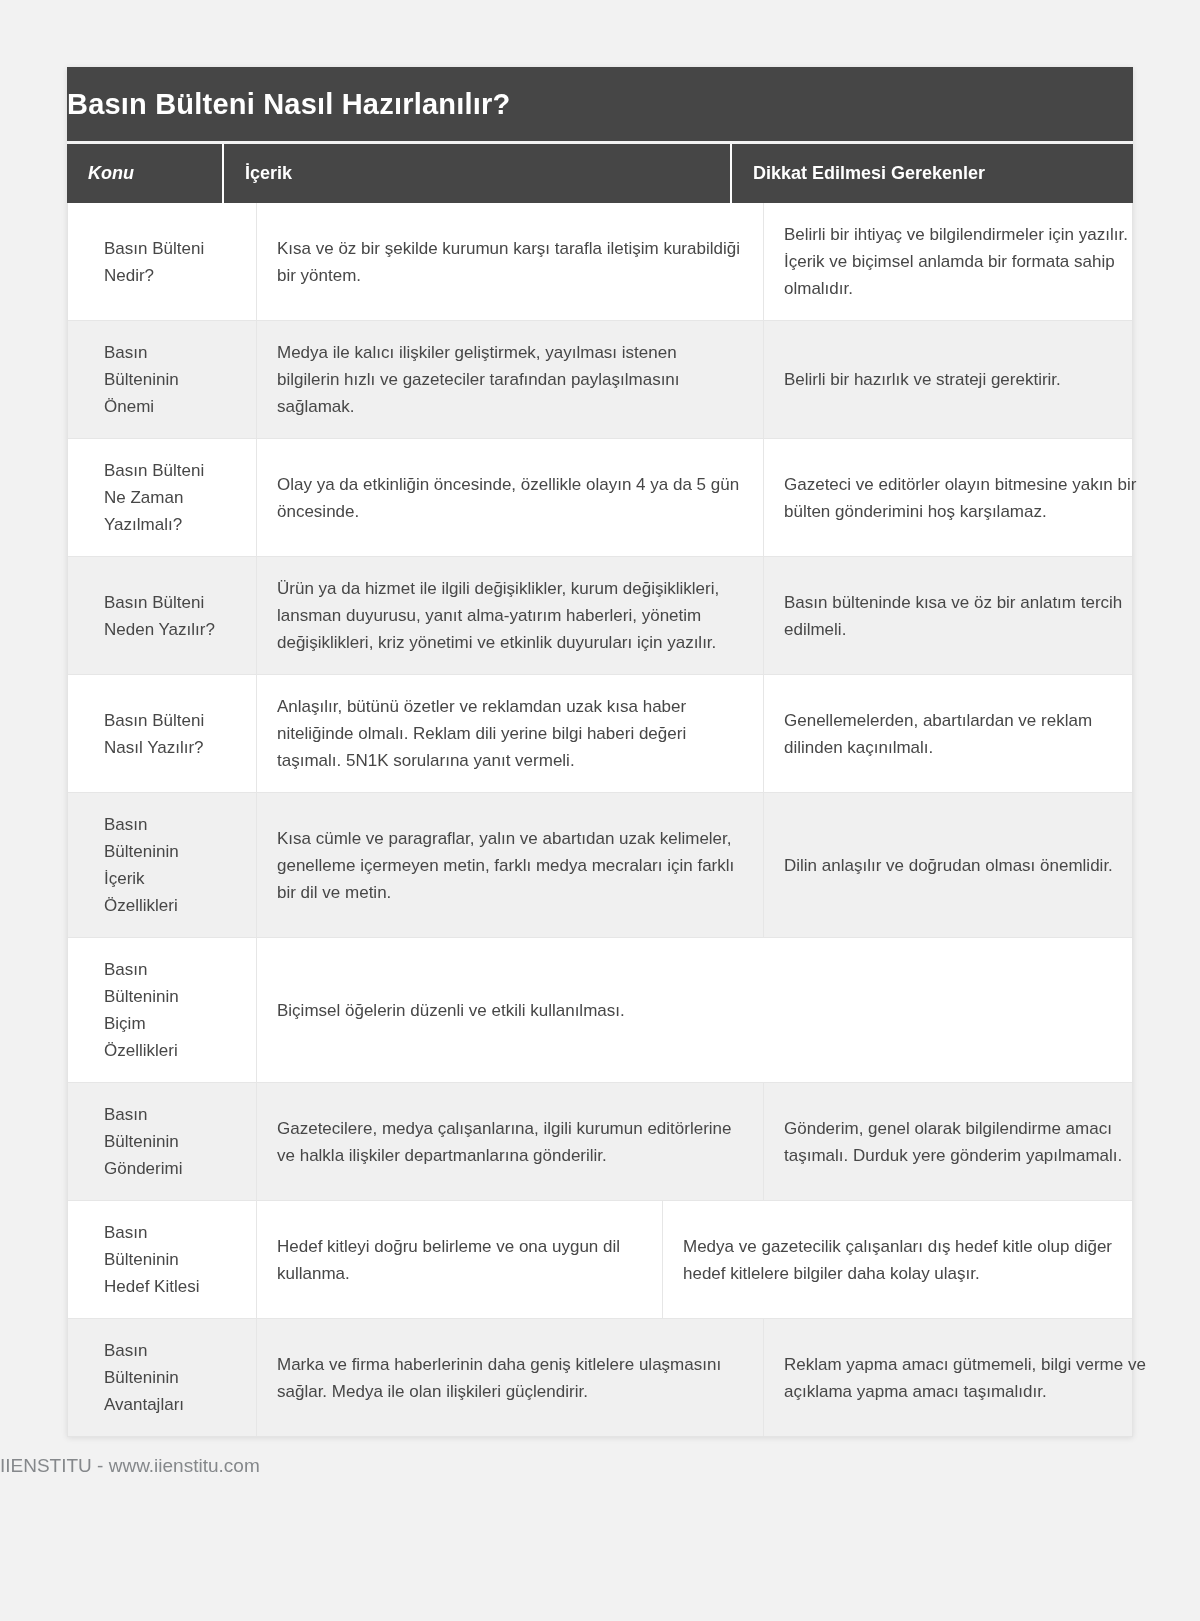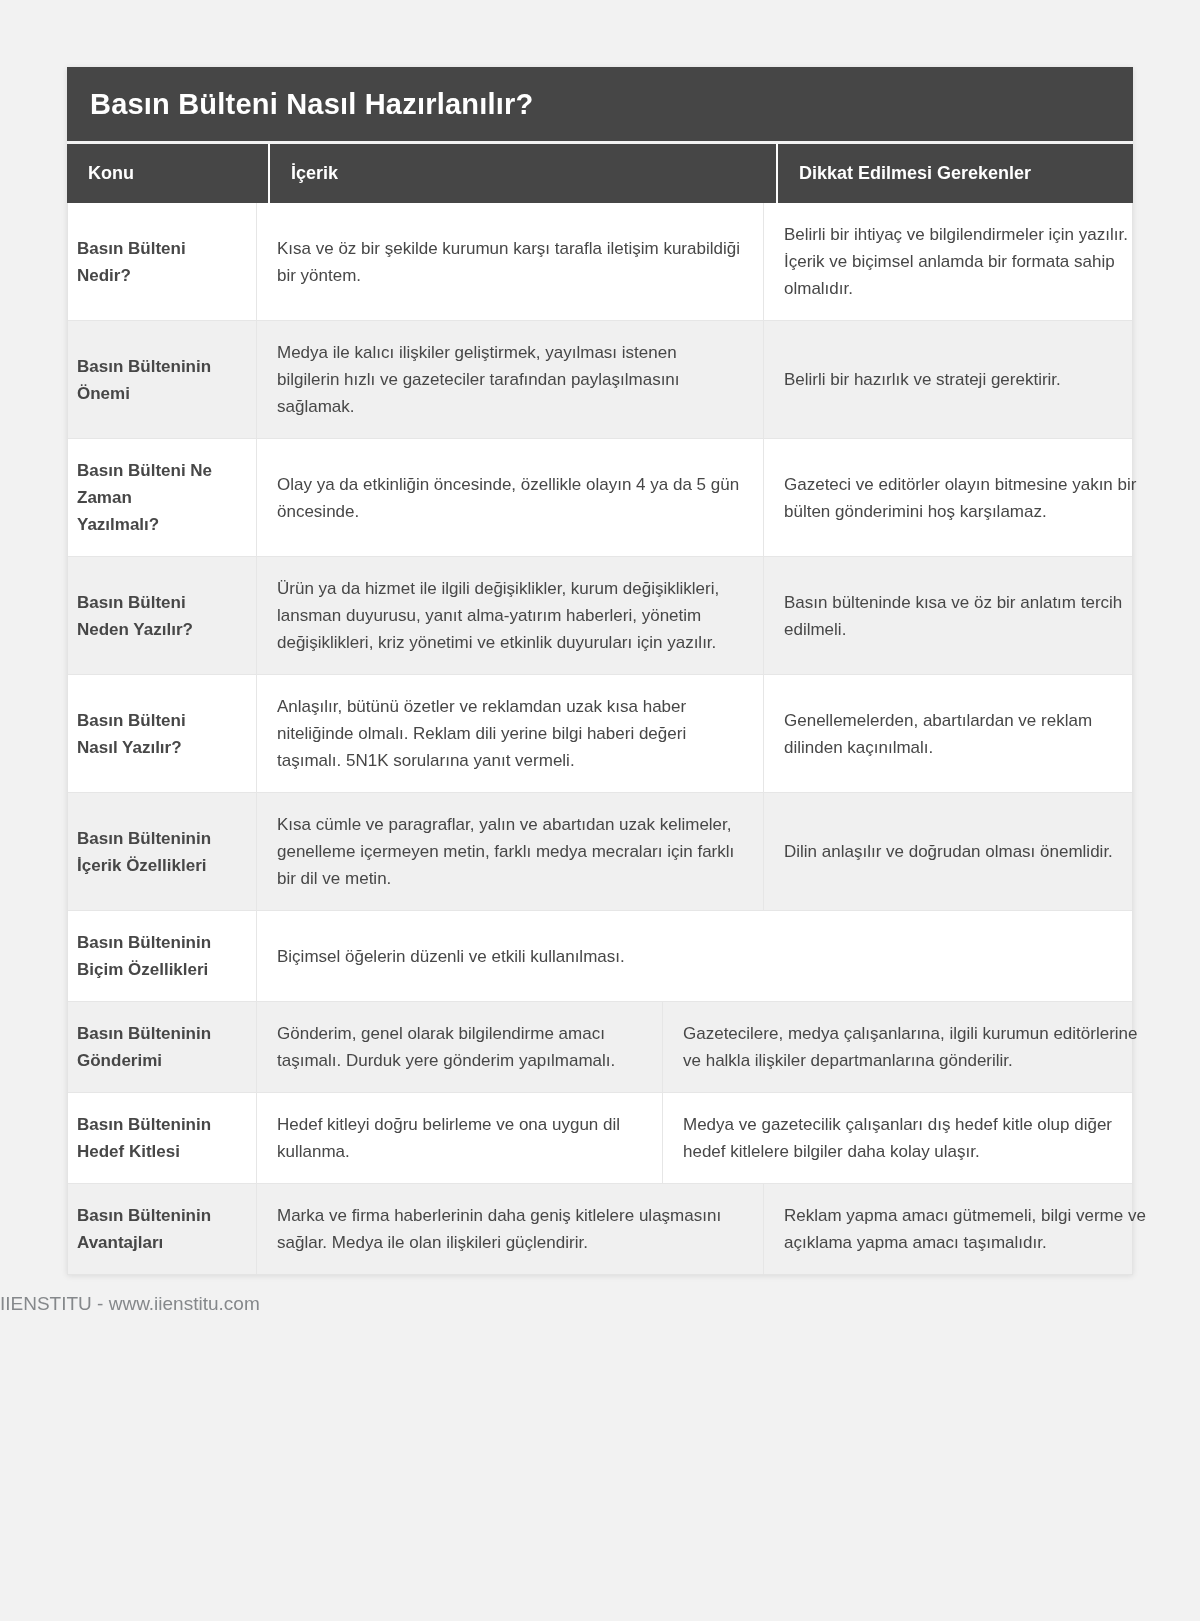--- a/index.html
+++ b/index.html
@@ -14,21 +14,20 @@
   .card {
     width:1066px;
     margin:67px auto 0;
     box-shadow:0 1px 6px rgba(0,0,0,0.10);
   }
   .title-band {
     background:#464646;
     height:74px;
     display:flex;
     align-items:center;
-    padding-left:23px;
     margin-bottom:3px;
   }
   .title-band h1 {
     color:#ffffff;
     font-size:29px;
     font-weight:bold;
     letter-spacing:0.2px;
   }
   .head-row {
     display:flex;
@@ -37,21 +36,21 @@
   }
   .head-cell {
     display:flex;
     align-items:center;
     color:#ffffff;
     font-weight:bold;
     font-size:18px;
     padding-left:21px;
     flex:none;
   }
-  .hc1 { width:201px; }
+  .hc1 { width:155px;font-style:italic; }
   .hc2 { width:508px; border-left:2px solid #fdfdfd; }
   .hc3 { width:369px; border-left:2px solid #fdfdfd; }
   .tbody {
     background:#ffffff;
     border:1px solid #e4e4e4;
     border-top:none;
   }
   .row {
     display:flex;
     border-bottom:1px solid #e6e6e6;
@@ -61,21 +60,21 @@
   .row.alt { background:#f0f0f0; }
   .cell {
     display:flex;
     align-items:center;
     font-size:17px;
     line-height:27px;
     padding:18px 20px;
     flex:none;
     color:#474747;
   }
-  .c1 { width:188px; padding-left:9px; padding-right:38px;font-weight:bold; }
+  .c1 { width:188px; padding-left:36px; padding-right:38px; }
   .c2 { width:507px; border-left:1px solid #e6e6e6; }
   .c3 { width:406px; border-left:1px solid #e6e6e6; }
   .footer {
     text-align:left;
     margin-top:18px;
     font-size:19px;
     color:#85888b;
   }
 </style>
 </head>
@@ -131,22 +130,22 @@
       <div class="cell c3">Dilin anlaşılır ve doğrudan olması önemlidir.</div>
     </div>
 
     <div class="row">
       <div class="cell c1">Basın Bülteninin Biçim Özellikleri</div>
       <div class="cell c3">Biçimsel öğelerin düzenli ve etkili kullanılması.</div>
     </div>
 
     <div class="row alt">
       <div class="cell c1">Basın Bülteninin Gönderimi</div>
+      <div class="cell c2">Gazetecilere, medya çalışanlarına, ilgili kurumun editörlerine ve halkla ilişkiler departmanlarına gönderilir.</div>
       <div class="cell c3">Gönderim, genel olarak bilgilendirme amacı taşımalı. Durduk yere gönderim yapılmamalı.</div>
-      <div class="cell c2">Gazetecilere, medya çalışanlarına, ilgili kurumun editörlerine ve halkla ilişkiler departmanlarına gönderilir.</div>
     </div>
 
     <div class="row">
       <div class="cell c1">Basın Bülteninin Hedef Kitlesi</div>
       <div class="cell c3">Hedef kitleyi doğru belirleme ve ona uygun dil kullanma.</div>
       <div class="cell c2">Medya ve gazetecilik çalışanları dış hedef kitle olup diğer hedef kitlelere bilgiler daha kolay ulaşır.</div>
     </div>
 
     <div class="row alt">
       <div class="cell c1">Basın Bülteninin Avantajları</div>

